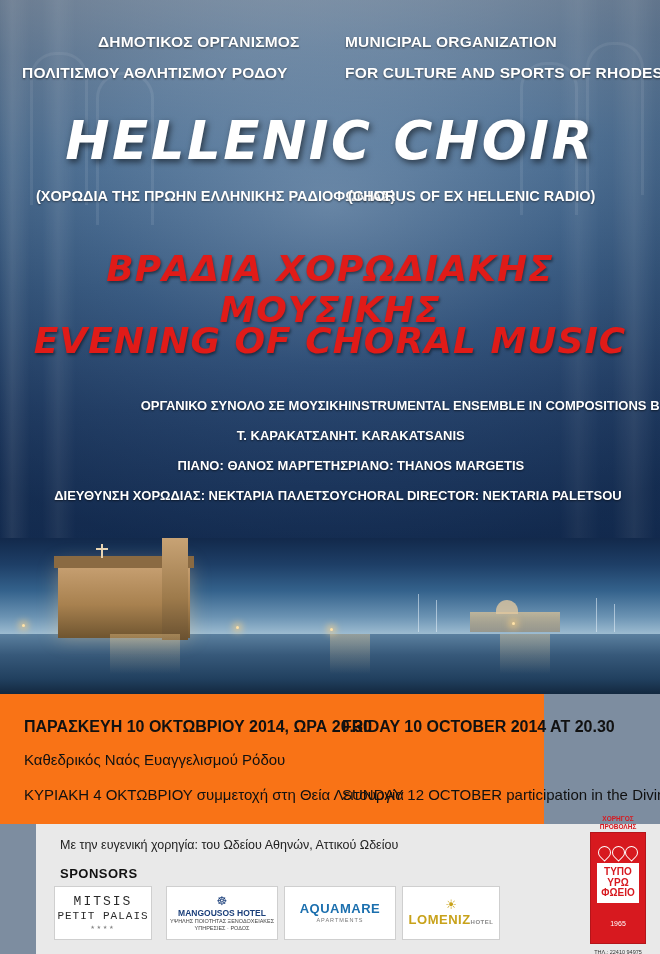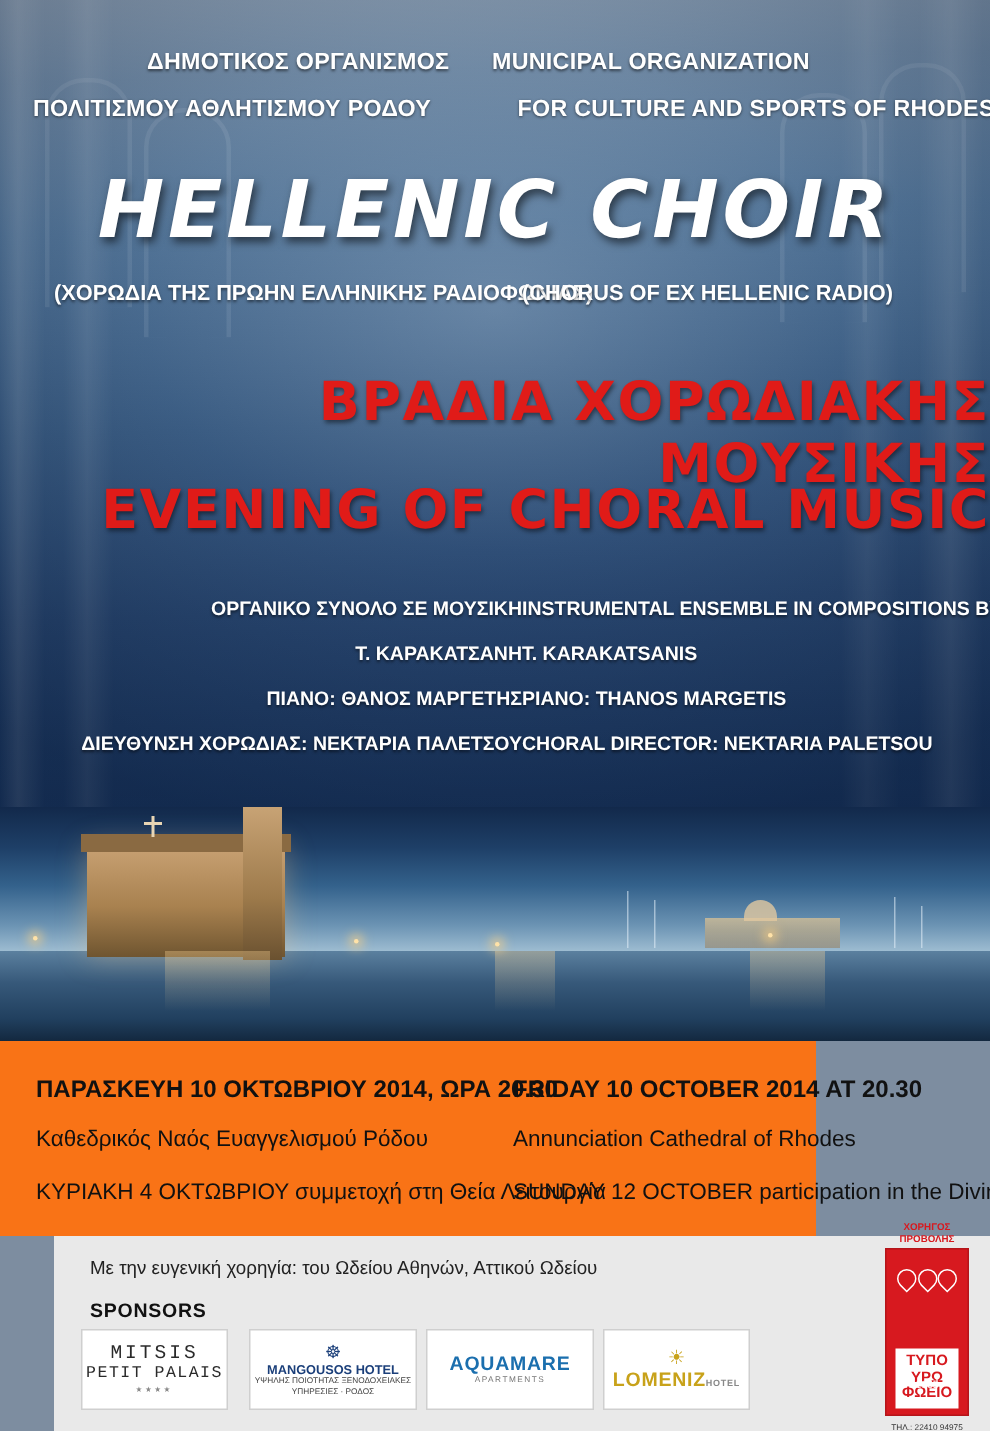--- a/index.html
+++ b/index.html
@@ -72,21 +72,21 @@
   .hdr {
     position: absolute;
     color: #ffffff;
     font-weight: bold;
     font-size: 15.5px;
     letter-spacing: 0.2px;
     white-space: nowrap;
     text-shadow: 0 1px 2px rgba(0,0,0,0.55);
   }
   .hdr-el-1 { left: 98px;  top: 33px; }
-  .hdr-en-1 { left: 328px; top: 33px; }
+  .hdr-en-1 { left: 345px; top: 33px; }
   .hdr-el-2 { left: 22px;  top: 64px; }
   .hdr-en-2 { left: 345px; top: 64px; }
 
   
   .main-title {
     position: absolute;
     left: 0; top: 110px;
     width: 660px;
     text-align: center;
     color: #ffffff;
@@ -106,24 +106,25 @@
     font-weight: bold;
     text-shadow: 0 1px 2px rgba(0,0,0,0.5);
   }
   .sub-el { position: absolute; left: 36px; top: 0; }
   .sub-en { position: absolute; left: 348px; top: 0; }
 
   
   .red-line {
     position: absolute;
     width: 660px;
-    text-align: right;
+    text-align: center;
     color: #e01b18;
     font-family: "DejaVu Sans", sans-serif;
     font-weight: bold;
+    font-style: italic;
     letter-spacing: 1px;
     text-shadow: 1px 2px 3px rgba(0,0,0,0.45);
   }
   .red-1 { top: 248px; font-size: 36px; }
   .red-2 { top: 320px; font-size: 36px; }
 
   
   .credits {
     position: absolute;
     top: 398px;
@@ -304,21 +305,21 @@
   .tv-top {
     position: absolute; left: 0; top: -18px; width: 54px;
     text-align: center; font-size: 6.5px; color: #d7191f; font-weight: bold; line-height: 1.25;
   }
   .tv-logo {
     position: absolute; left: 6px; top: 30px;
     width: 42px; height: 40px;
     background: #ffffff;
     color: #d7191f;
     font-size: 10px; font-weight: bold; line-height: 1.05;
-    display: flex; align-items: center; justify-content: center; text-align: center; margin-top: 36px;
+    display: flex; align-items: center; justify-content: center; text-align: center;
   }
   .tv-dishes {
     position: absolute; left: 7px; top: 4px; width: 40px; height: 22px;
     display: flex; justify-content: space-between; align-items: flex-end;
   }
   .dish {
     width: 11px; height: 11px; border-radius: 50% 50% 50% 0;
     border: 1.5px solid #ffffff;
     transform: rotate(-45deg);
   }
@@ -407,21 +408,20 @@
     <div class="refl" style="left:110px; width:70px;"></div>
     <div class="refl" style="left:330px; width:40px;"></div>
     <div class="refl" style="left:500px; width:50px;"></div>
   </div>
 
   <div class="info">
     <div class="line el r1 big">ΠΑΡΑΣΚΕΥΗ 10 ΟΚΤΩΒΡΙΟΥ 2014, ΩΡΑ 20.30</div>
     <div class="line en r1 big">FRIDAY 10 OCTOBER 2014 AT 20.30</div>
 
     <div class="line el r2 mid">Καθεδρικός Ναός Ευαγγελισμού Ρόδου</div>
-    <div class="line en r2 mid">Annunciation Cathedral of Rhodes</div>
 
     <div class="line el r3 mid">ΚΥΡΙΑΚΗ 4 ΟΚΤΩΒΡΙΟΥ συμμετοχή στη Θεία Λειτουργία</div>
     <div class="line en r3 mid">SUNDAY 12 OCTOBER participation in the Divine Liturgy</div>
   </div>
 
   <div class="sponsors">
     <div class="patronage">Με την ευγενική χορηγία: του Ωδείου Αθηνών, Αττικού Ωδείου</div>
     <div class="sponsors-label">SPONSORS</div>
 
     <div class="logo lg1">

